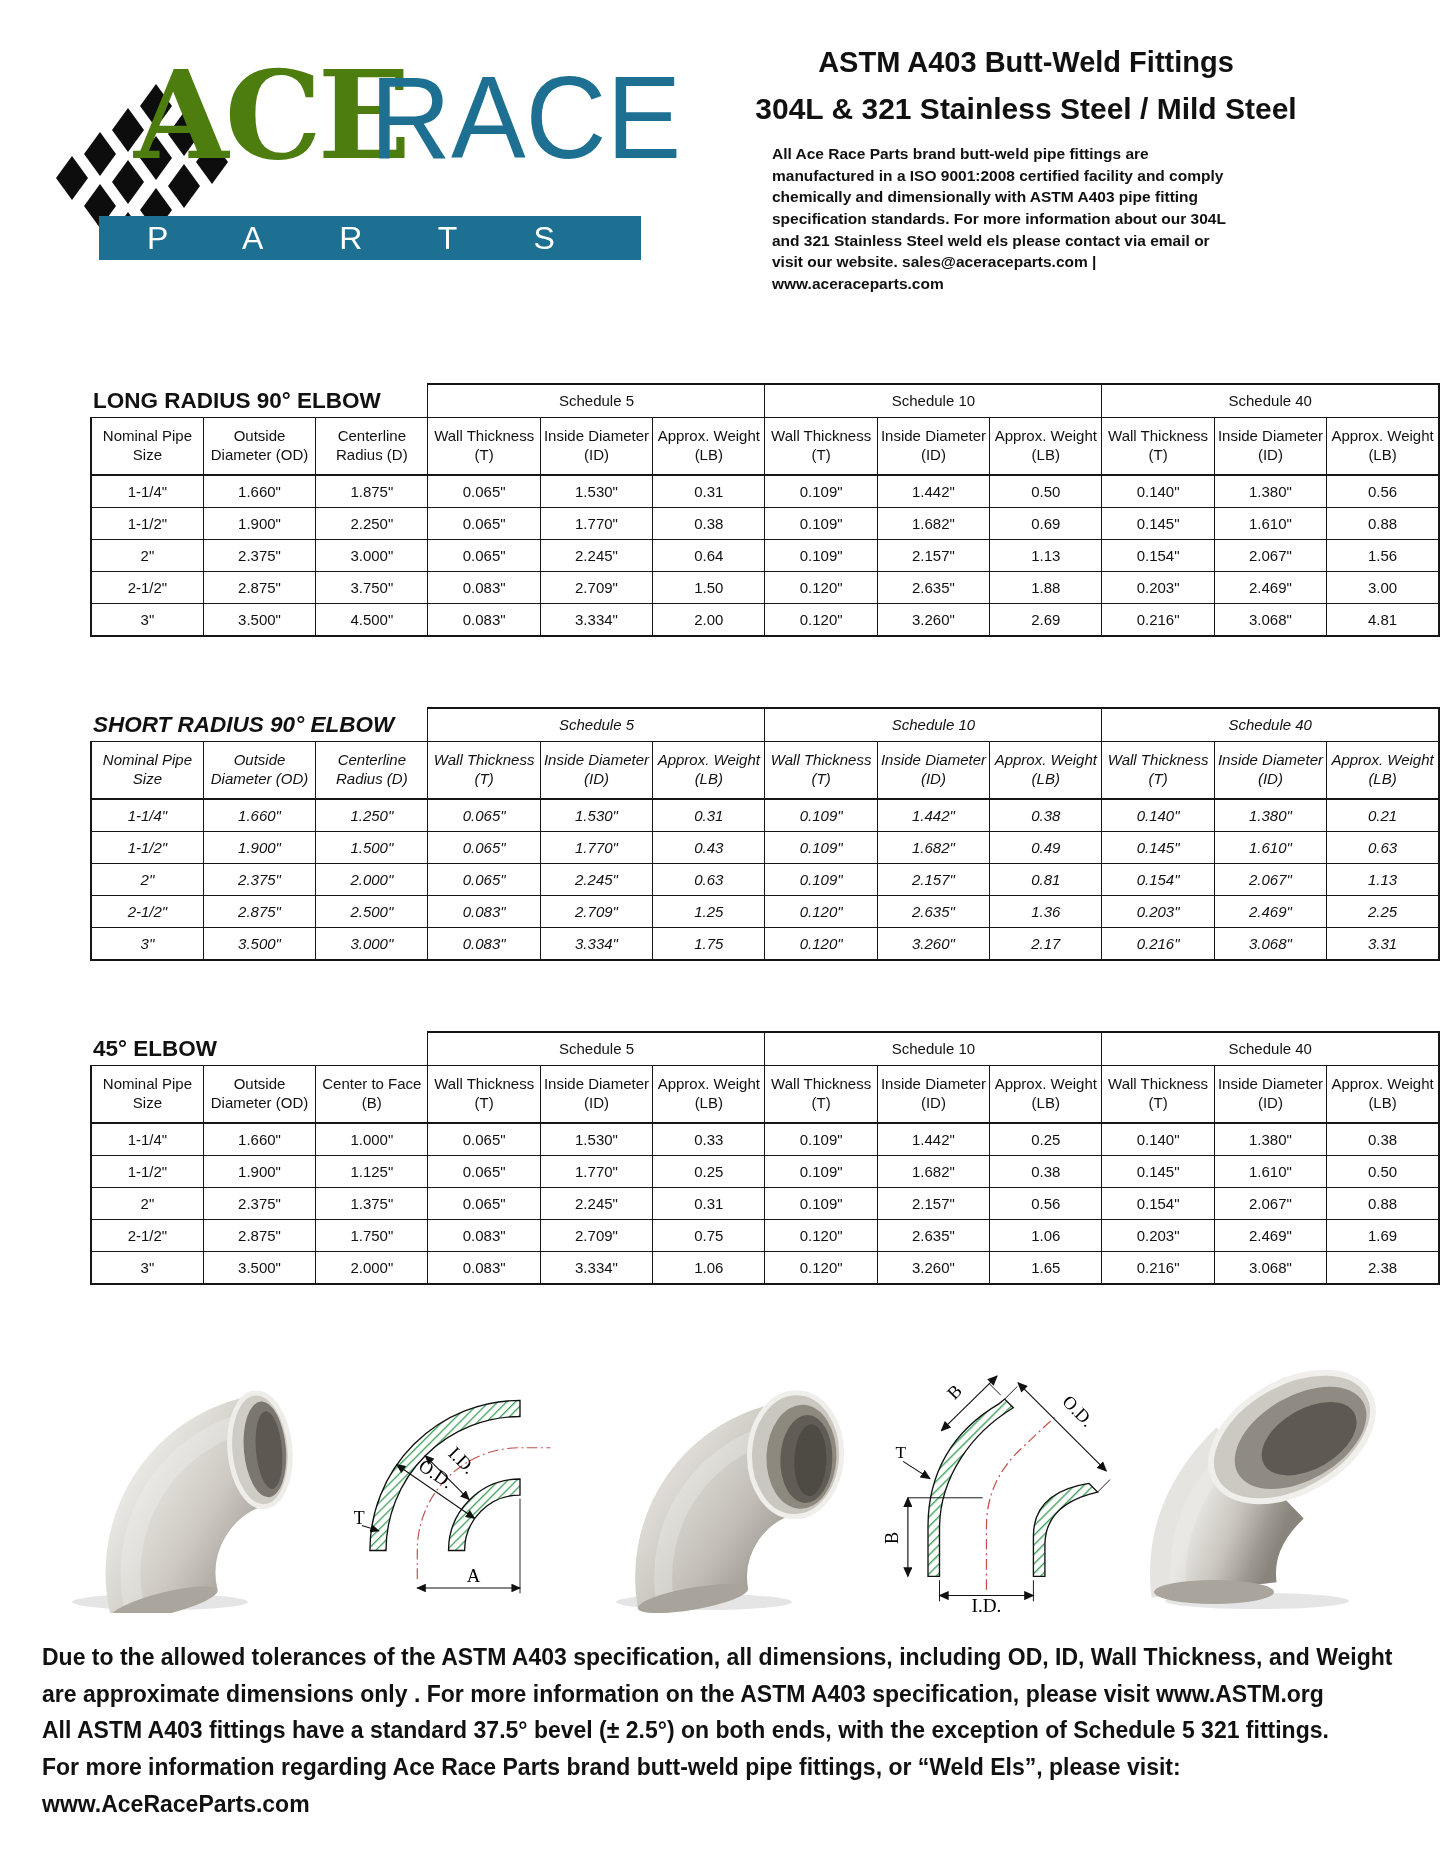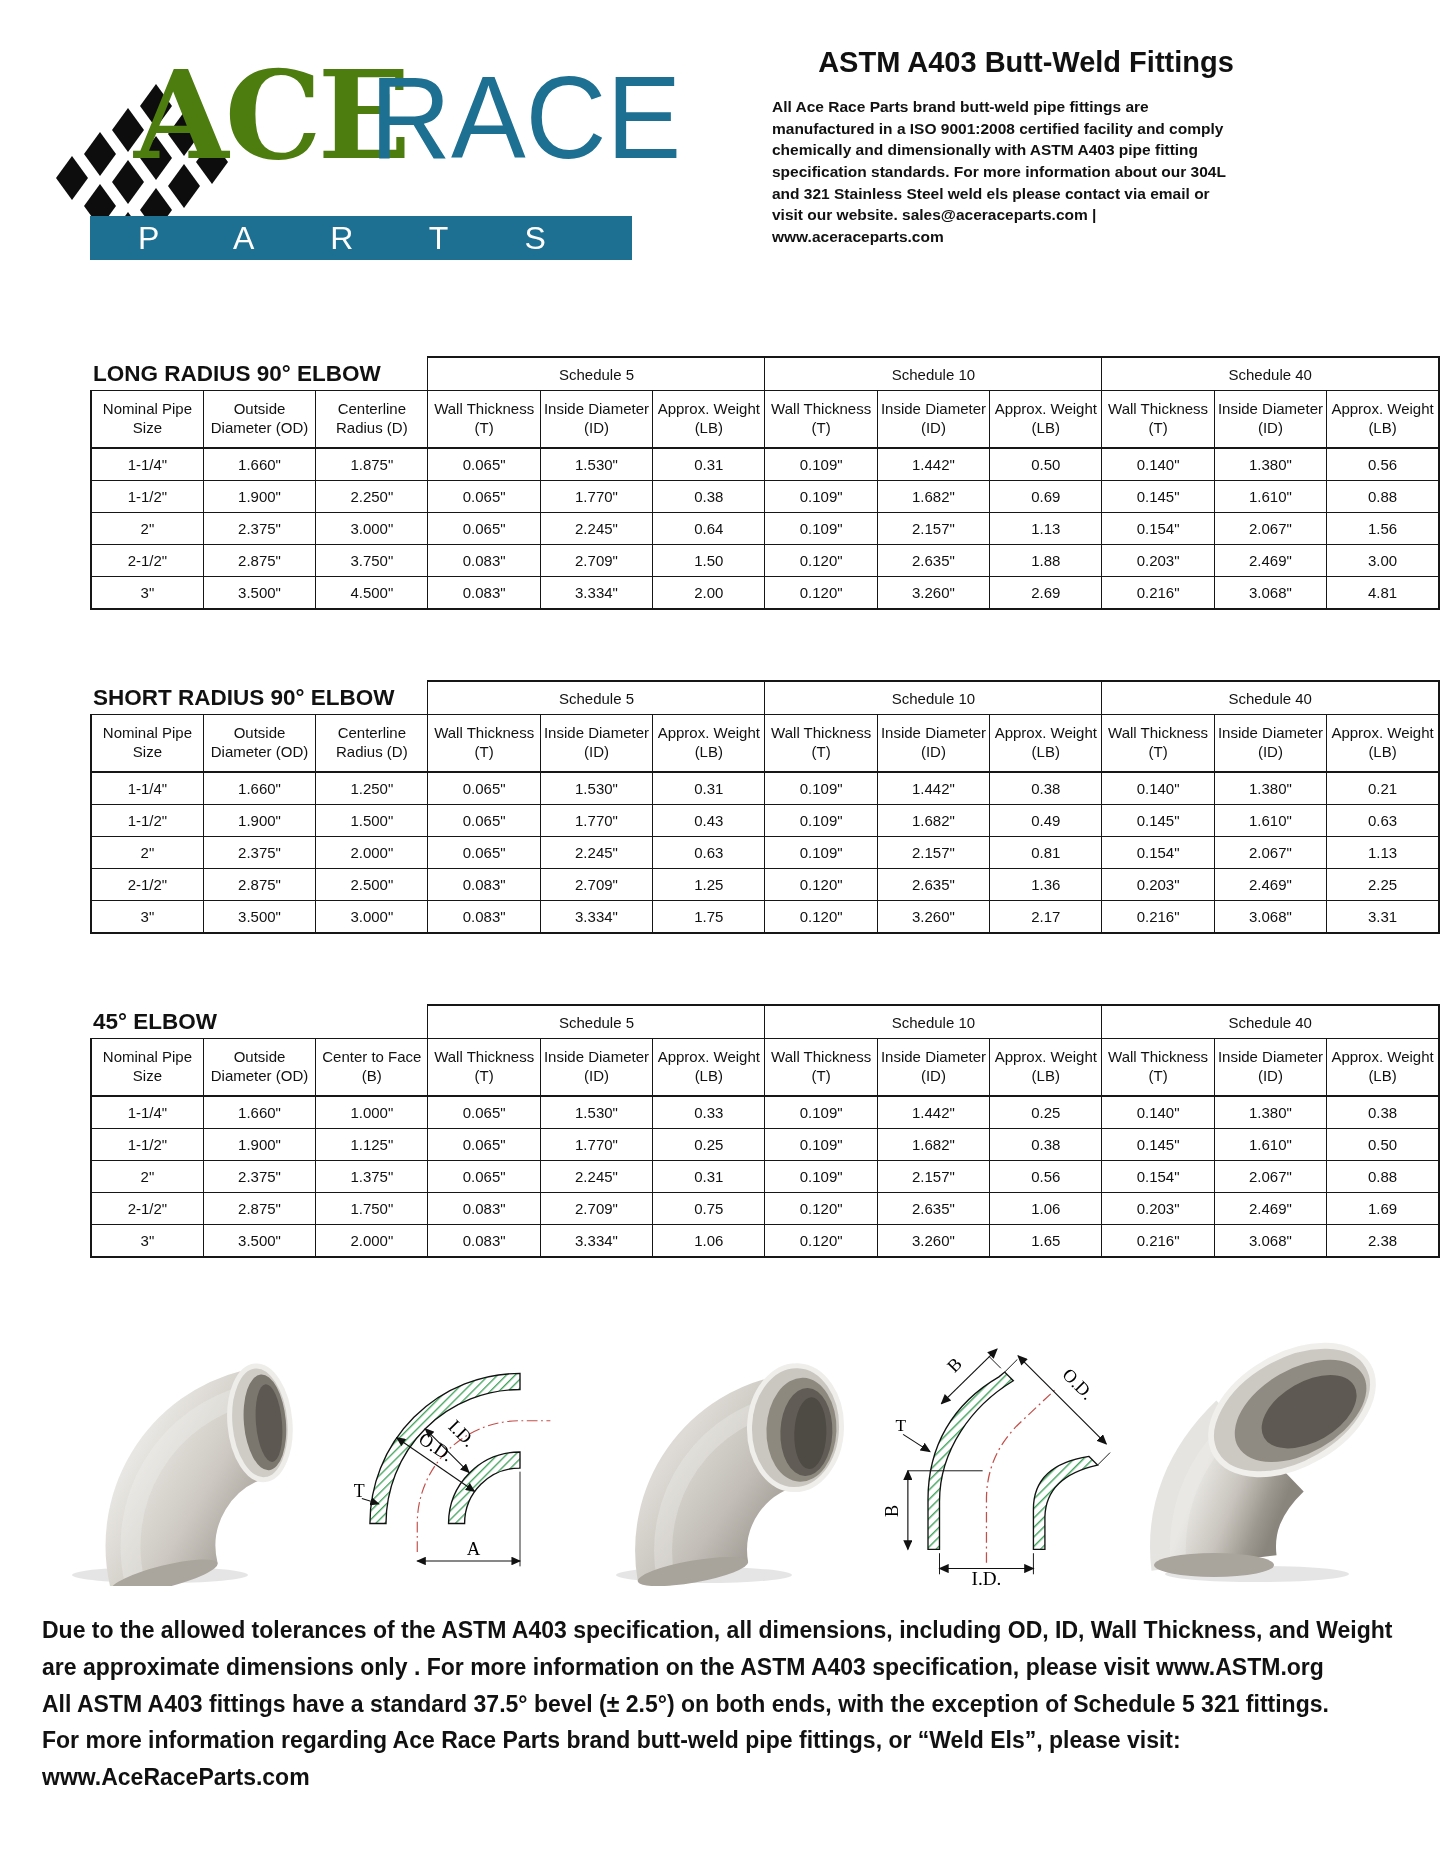--- a/index.html
+++ b/index.html
@@ -5,30 +5,30 @@
   html,body{margin:0;padding:0;background:#ffffff;}
   body{width:1440px;height:1863px;font-family:"Liberation Sans",sans-serif;color:#111;overflow:hidden;}
   .page{padding:26px 42px 0 42px;width:1356px;}
 
   
   .header{display:flex;align-items:flex-start;}
   .logo{position:relative;width:612px;height:242px;flex:0 0 auto;}
   .flag{position:absolute;left:0;top:0;}
   .ace{position:absolute;left:92px;top:28px;font-family:"DejaVu Serif",serif;font-weight:700;font-size:122px;line-height:1;color:#4d7c0f;letter-spacing:-4px;}
   .race{position:absolute;left:328px;top:34px;font-family:"Liberation Sans",sans-serif;font-weight:400;font-size:112px;line-height:1;color:#1d7092;transform:scaleY(1.04);transform-origin:left top;letter-spacing:0px;}
-  .parts-banner{position:absolute;left:48px;top:190px;width:494px;height:44px;background:#1d7092;color:#fff;font-size:32px;line-height:45px;letter-spacing:76px;padding-left:48px;overflow:hidden;}
+  .parts-banner{position:absolute;left:57px;top:190px;width:494px;height:44px;background:#1d7092;color:#fff;font-size:32px;line-height:45px;letter-spacing:76px;padding-left:48px;overflow:hidden;}
   .title-wrap{flex:1;text-align:center;padding-top:10px;}
   .h1{font-size:44px;font-weight:bold;letter-spacing:-1px;}
   .h2{font-size:29px;font-weight:bold;margin-top:10px;}
   .h3{font-size:30px;font-weight:bold;margin-top:13px;}
   .intro{width:456px;margin:17px 0 0 118px;text-align:left;font-size:15.5px;font-weight:bold;line-height:1.4;}
 
   
   .spec-table{border-collapse:collapse;width:1350px;table-layout:fixed;margin-top:88px;margin-left:48px;}
-  .spec-table.t2{margin-top:70px;}
+  .spec-table.t2{margin-top:70px;font-style:italic;}
   .spec-table.t3{margin-top:70px;}
   .spec-table td{border:1.8px solid #161616;text-align:center;font-size:15px;padding:0 1px;overflow:hidden;}
   .spec-table td.title-cell{border:none;background:#fff;text-align:left;font-size:22.5px;font-weight:bold;vertical-align:bottom;padding:0 0 3px 2px;white-space:nowrap;}
   .spec-table td.sched-cell{border-top-width:2.6px;height:32px;}
   .spec-table tr.head-row td{height:56px;white-space:pre-line;line-height:1.25;border-bottom-width:2.8px;vertical-align:middle;}
   .spec-table tr.data-row td{height:31px;}
   .spec-table td.bl{border-left-width:2.6px;}
   .spec-table td.br{border-right-width:2.6px;}
   .spec-table td.bb{border-bottom-width:2.6px;}
 
@@ -61,20 +61,21 @@
           <path d="M142,138 l16,22 l-16,22 l-16,-22 Z"></path>
           <path d="M170,114 l16,22 l-16,22 l-16,-22 Z"></path>
         </g>
       </svg>
       <span class="ace">ACE</span>
       <span class="race">RACE</span>
       <div class="parts-banner">PARTS</div>
     </div>
     <div class="title-wrap">
       <div class="h2">ASTM A403 Butt-Weld Fittings</div>
+      <div class="h3">304L &amp; 321 Stainless Steel / Mild Steel</div>
       <p class="intro">All Ace Race Parts brand butt-weld pipe fittings are manufactured in a ISO 9001:2008 certified facility and comply chemically and dimensionally with ASTM A403 pipe fitting specification standards. For more information about our 304L and 321 Stainless Steel weld els please contact via email or visit our website. sales@aceraceparts.com | www.aceraceparts.com</p>
     </div>
   </div>
 
   <table class="spec-table t1">
     <colgroup>
         <col>
         <col>
         <col>
         <col>

